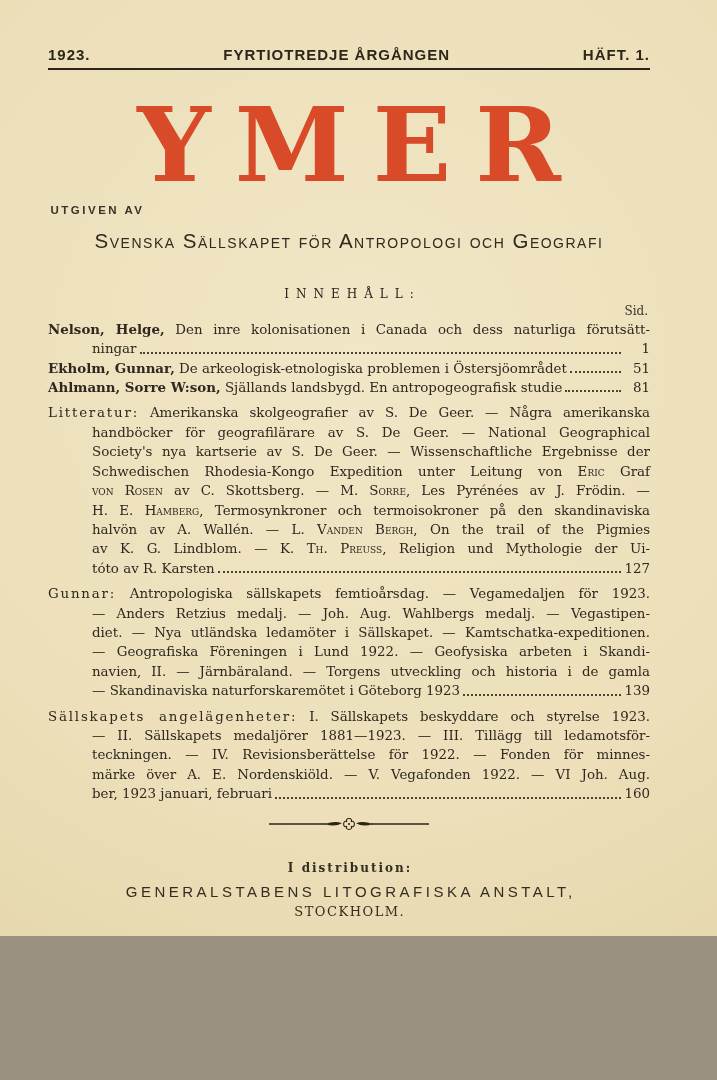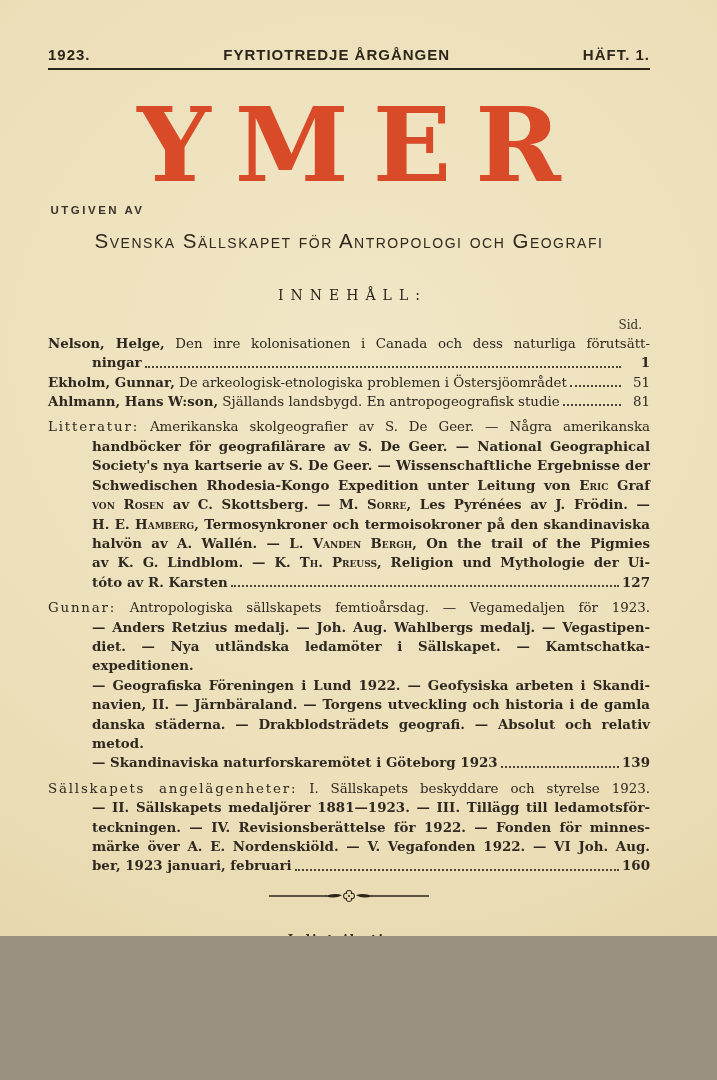--- a/index.html
+++ b/index.html
@@ -57,43 +57,43 @@
   .society{
     margin-top:13px;text-align:center;
     font-family:"Liberation Sans",sans-serif;
     font-variant:small-caps;
     font-size:20.5px;font-weight:400;
     letter-spacing:1.5px;
     color:#302a1f;
   }
   
   .toc-heading{
-    margin:34px 0 16px 0;text-align:center;
-    font-family:"DejaVu Serif",serif;
-    font-size:14px;font-weight:400;
+    margin:34px 0 4px 0;text-align:center;
+    font-family:"DejaVu Serif",serif;
+    font-size:12px;font-weight:400;
     letter-spacing:7px;padding-left:7px;
     color:#2b251b;
   }
   .sid-label{
     text-align:right;
     font-family:"DejaVu Serif",serif;
     font-size:12px;line-height:13px;
-    margin:1px 8px 2px 0;
+    margin:1px 2px 2px 0;
     color:var(--ink-soft);
   }
   .toc-section{margin-top:6px;}
   .toc-section:first-child{margin-top:0;}
   .toc-line{
     font-family:"DejaVu Serif",serif;
     font-size:13.4px;line-height:19.4px;
     color:#2e2820;
     text-align:justify;
     text-align-last:justify;
   }
-  .toc-line.indent{padding-left:44px;font-weight:bold;}
+  .toc-line.indent{padding-left:44px;}
   .toc-line.has-page{
     display:flex;align-items:baseline;
     text-align:left;text-align-last:auto;
   }
   .toc-line.has-page .line-text{flex:0 0 auto;white-space:nowrap;}
   .leader{
     flex:1 1 auto;min-width:10px;
     align-self:flex-end;
     border-bottom:2px dotted #4a4232;
     margin:0 3px 5px 3px;height:0;
@@ -157,21 +157,21 @@
             <span class="line-text"><span>ningar </span></span>
             <span class="leader"></span>
             <span class="pagenum">1</span>
           </div>
           <div class="toc-line has-page">
             <span class="line-text"><span class="b">Ekholm, Gunnar,</span><span> De arkeologisk-etnologiska problemen i Östersjöområdet</span></span>
             <span class="leader"></span>
             <span class="pagenum">51</span>
           </div>
           <div class="toc-line has-page">
-            <span class="line-text"><span class="b">Ahlmann, Hans W:son,</span><span> Själlands landsbygd. En antropogeografisk studie </span></span>
+            <span class="line-text"><span class="b">Ahlmann, Sorre W:son,</span><span> Själlands landsbygd. En antropogeografisk studie </span></span>
             <span class="leader"></span>
             <span class="pagenum">81</span>
           </div>
         </div>
         <div class="toc-section">
           <div class="toc-line"><span class="line-text"><span class="ls">Litteratur:</span><span> Amerikanska skolgeografier av S. De Geer. — Några amerikanska</span></span></div>
           <div class="toc-line indent"><span class="line-text"><span>handböcker för geografilärare av S. De Geer. — National Geographical</span></span></div>
           <div class="toc-line indent"><span class="line-text"><span>Society's nya kartserie av S. De Geer. — Wissenschaftliche Ergebnisse der</span></span></div>
           <div class="toc-line indent"><span class="line-text"><span>Schwedischen Rhodesia-Kongo Expedition unter Leitung von </span><span class="sc">Eric</span><span> Graf</span></span></div>
           <div class="toc-line indent"><span class="line-text"><span class="sc">von Rosen</span><span> av C. Skottsberg. — M. </span><span class="sc">Sorre</span><span>, Les Pyrénées av J. Frödin. —</span></span></div>
@@ -183,21 +183,20 @@
             <span class="leader"></span>
             <span class="pagenum">127</span>
           </div>
         </div>
         <div class="toc-section">
           <div class="toc-line"><span class="line-text"><span class="ls">Gunnar:</span><span> Antropologiska sällskapets femtioårsdag. — Vegamedaljen för 1923.</span></span></div>
           <div class="toc-line indent"><span class="line-text"><span>— Anders Retzius medalj. — Joh. Aug. Wahlbergs medalj. — Vegastipen-</span></span></div>
           <div class="toc-line indent"><span class="line-text"><span>diet. — Nya utländska ledamöter i Sällskapet. — Kamtschatka-expeditionen.</span></span></div>
           <div class="toc-line indent"><span class="line-text"><span>— Geografiska Föreningen i Lund 1922. — Geofysiska arbeten i Skandi-</span></span></div>
           <div class="toc-line indent"><span class="line-text"><span>navien, II. — Järnbäraland. — Torgens utveckling och historia i de gamla</span></span></div>
-          <div class="toc-line indent"><span class="line-text"><span>danska städerna. — Drakblodsträdets geografi. — Absolut och relativ metod.</span></span></div>
           <div class="toc-line indent has-page">
             <span class="line-text"><span>— Skandinaviska naturforskaremötet i Göteborg 1923</span></span>
             <span class="leader"></span>
             <span class="pagenum">139</span>
           </div>
         </div>
         <div class="toc-section">
           <div class="toc-line"><span class="line-text"><span class="ls">Sällskapets angelägenheter:</span><span> I. Sällskapets beskyddare och styrelse 1923.</span></span></div>
           <div class="toc-line indent"><span class="line-text"><span>— II. Sällskapets medaljörer 1881—1923. — III. Tillägg till ledamotsför-</span></span></div>
           <div class="toc-line indent"><span class="line-text"><span>teckningen. — IV. Revisionsberättelse för 1922. — Fonden för minnes-</span></span></div>

